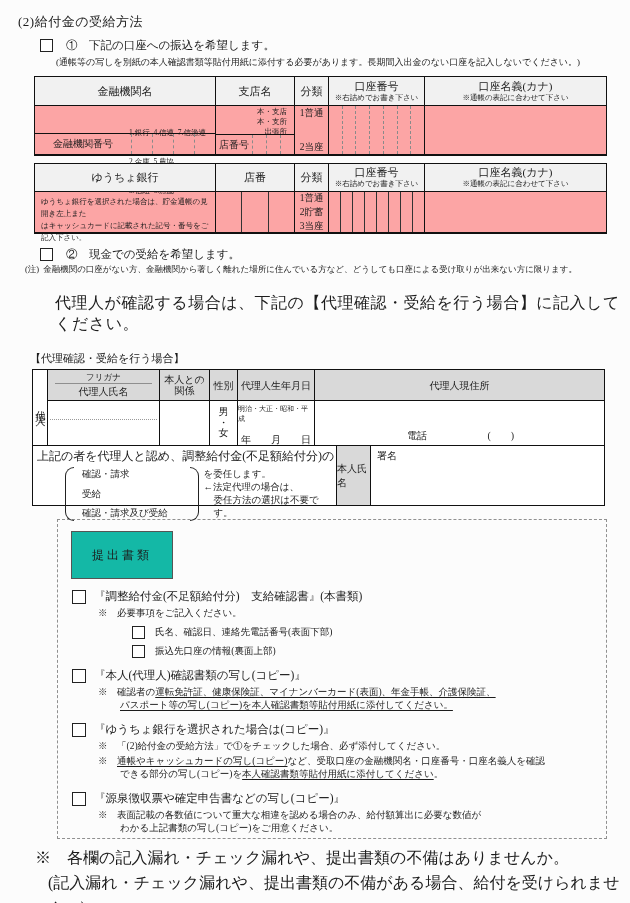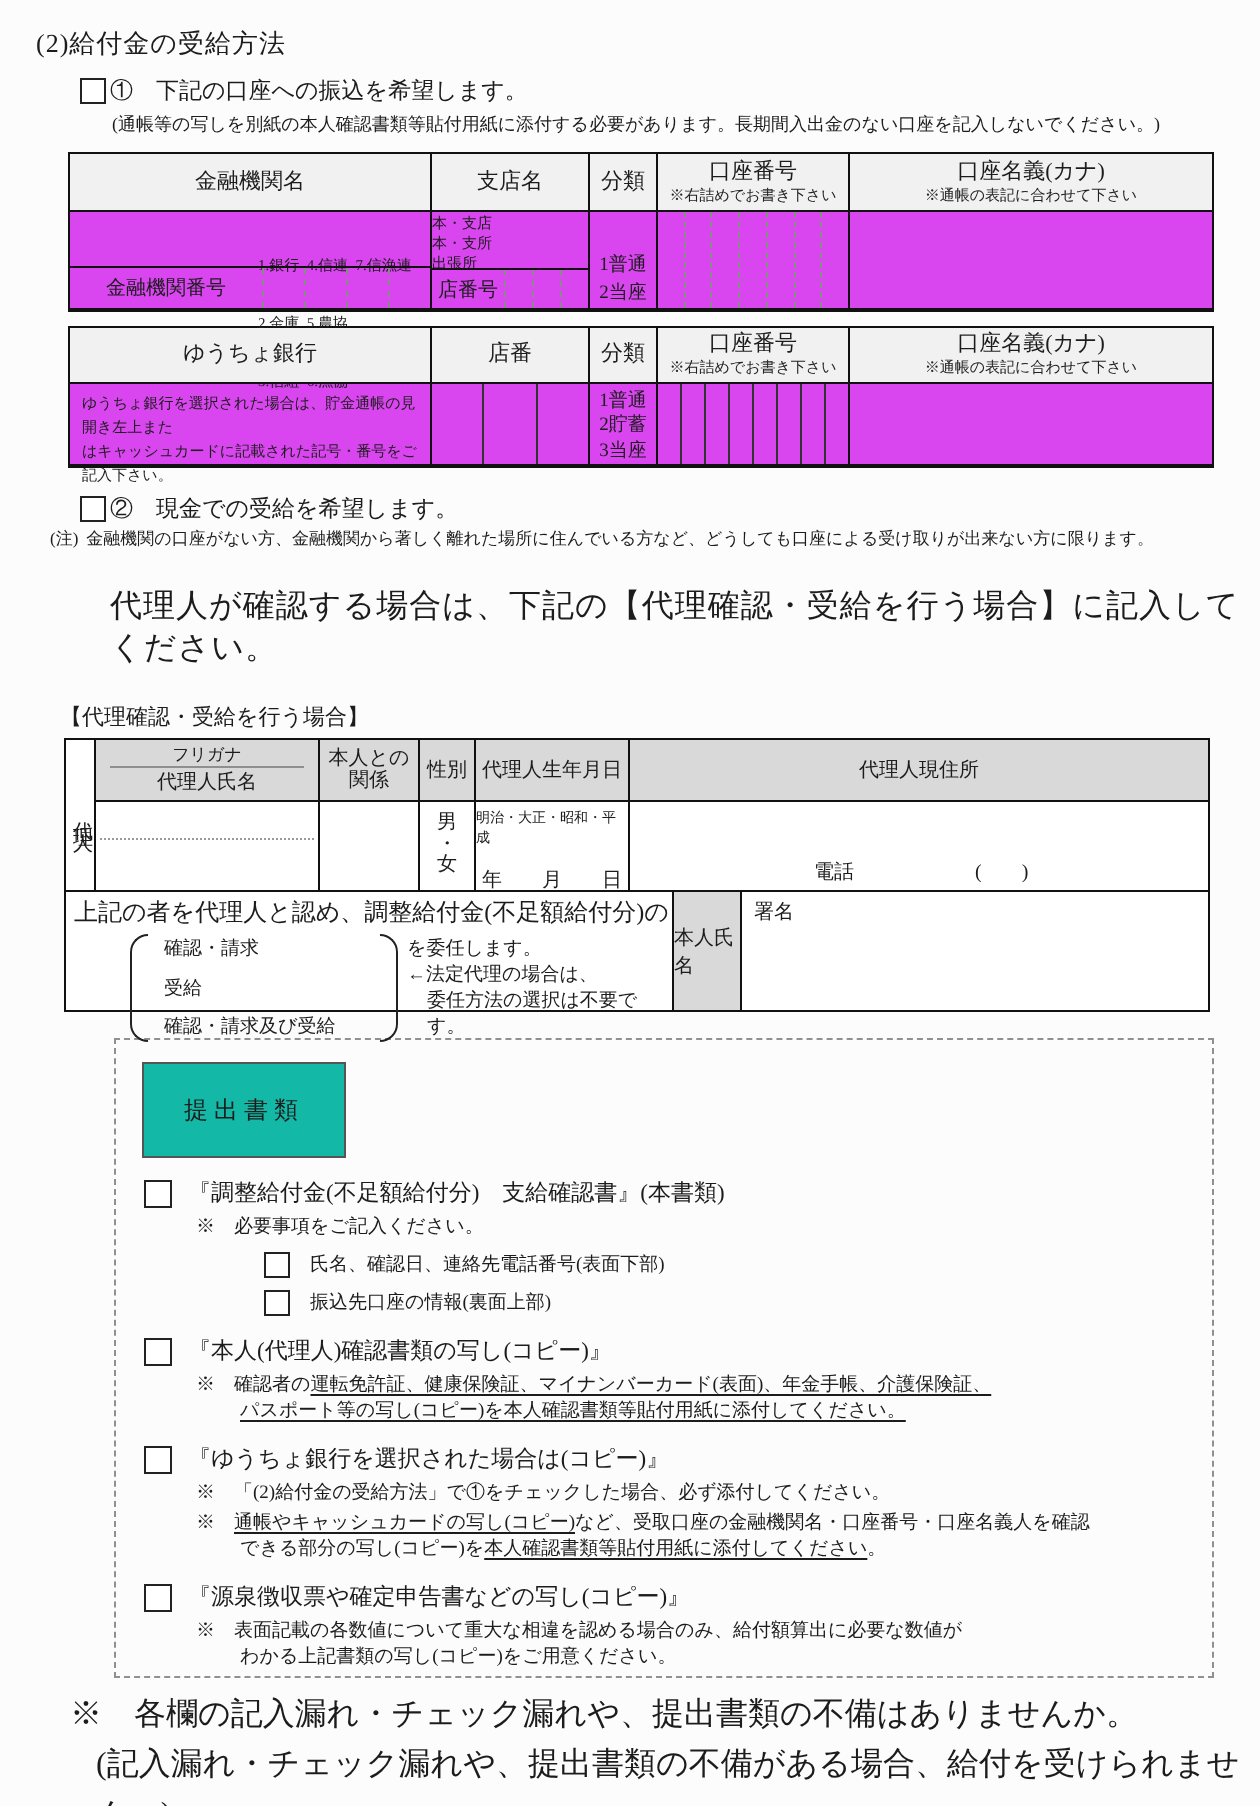--- a/index.html
+++ b/index.html
@@ -3,47 +3,47 @@
 <meta charset="utf-8">
 <style>
   html,body{margin:0;padding:0;background:#e9e9e9;}
   .page{position:relative;width:630px;height:903px;background:#fcfcfc;overflow:hidden;
         font-family:"Liberation Serif","DejaVu Serif",serif;color:#1c1c1c;}
   .cb{display:inline-block;width:11px;height:11px;border:1px solid #222;background:#fff;
       vertical-align:-1px;flex:none;}
   .cb.big{width:12px;height:12px;}
   
   .title{padding-top:13px;margin-left:18px;font-size:13px;letter-spacing:.5px;}
-  .opt-line{margin:7px 0 0 40px;font-size:11.5px;display:flex;align-items:center;gap:2px;}
+  .opt-line{margin:7px 0 0 40px;font-size:11.5px;display:flex;align-items:center;gap:13px;}
   .opt-note{margin:3px 0 0 56px;font-size:9px;letter-spacing:0;}
   
   .tbl{margin:7px 0 0 34px;width:573px;border:1px solid #111;border-bottom:2.5px solid #111;
-       box-sizing:border-box;display:flex;flex-direction:column;background:#d946ef;}
+       box-sizing:border-box;display:flex;flex-direction:column;background:#fca5a5;}
   .trow{display:flex;}
   .thead{background:#f1f1f1;border-bottom:1px solid #111;}
   .c{box-sizing:border-box;}
   .c + .c{border-left:1px solid #111;}
   .c1{width:180px;}.c2{width:79px;}.c3{width:34px;}.c4{width:96px;}.c5{flex:1;}
   .hc{display:flex;flex-direction:column;align-items:center;justify-content:center;
       font-size:11px;line-height:1.15;}
   .subnote{font-size:7.5px;color:#222;margin-top:1px;}
   .t1 .thead{height:28px;}
   .t1 .tbody1{height:48px;}
   .colsplit{display:flex;flex-direction:column;}
   .r-top{height:27px;display:flex;}
   .r-bot{height:21px;display:flex;border-top:1px solid #111;align-items:stretch;}
   .name-blank{flex:1;}
   .codes{width:86px;font-size:7.5px;line-height:1.3;padding-top:2px;white-space:pre;}
-  .branch-types{flex:1;display:flex;flex-direction:column;
+  .branch-types{flex:1;display:flex;flex-direction:column;align-items:flex-end;
       padding:1px 7px 0 0;font-size:7.5px;line-height:1.3;}
   .numlbl{display:flex;align-items:center;justify-content:center;font-size:10px;}
   .numlbl.w1{width:96px;}.numlbl.w2{width:36px;}
   .dcell{flex:1;}
   .r-bot .dcell{border-left:1px dashed #8a8a8a;}
-  .classcell{display:flex;flex-direction:column;align-items:center;justify-content:flex-end;
+  .classcell{display:flex;flex-direction:column;align-items:center;justify-content:space-between;
       font-size:9.5px;line-height:1.5;}
   .acct{display:flex;}
   .acct .dcell + .dcell{border-left:1px dashed #8a8a8a;}
   .acct.solid .dcell + .dcell{border-left:1px solid #333;}
   .t2 .thead{height:27px;}
   .t2 .tbody1{height:40px;}
   .t2 .classcell{line-height:1.3;font-size:9.5px;}
   .yucho-note{font-size:7.5px;line-height:1.6;padding:4px 5px 0 6px;}
   .subcells3{display:flex;}
   .subcells3 .dcell + .dcell{border-left:1px solid #333;}

